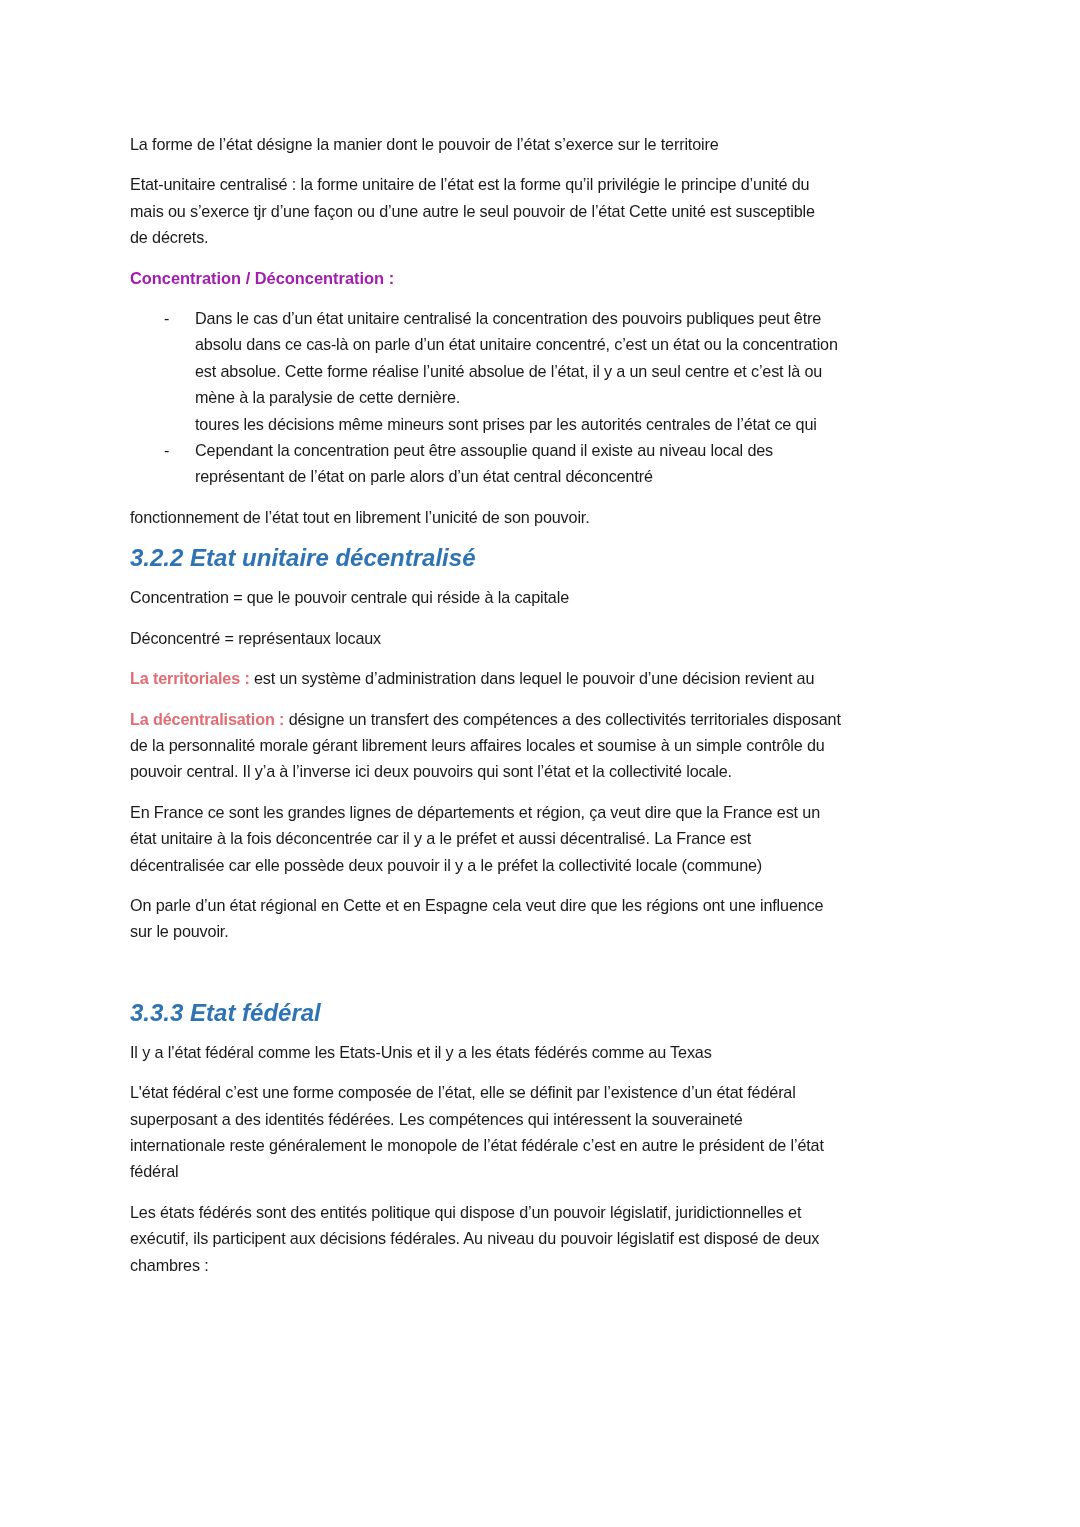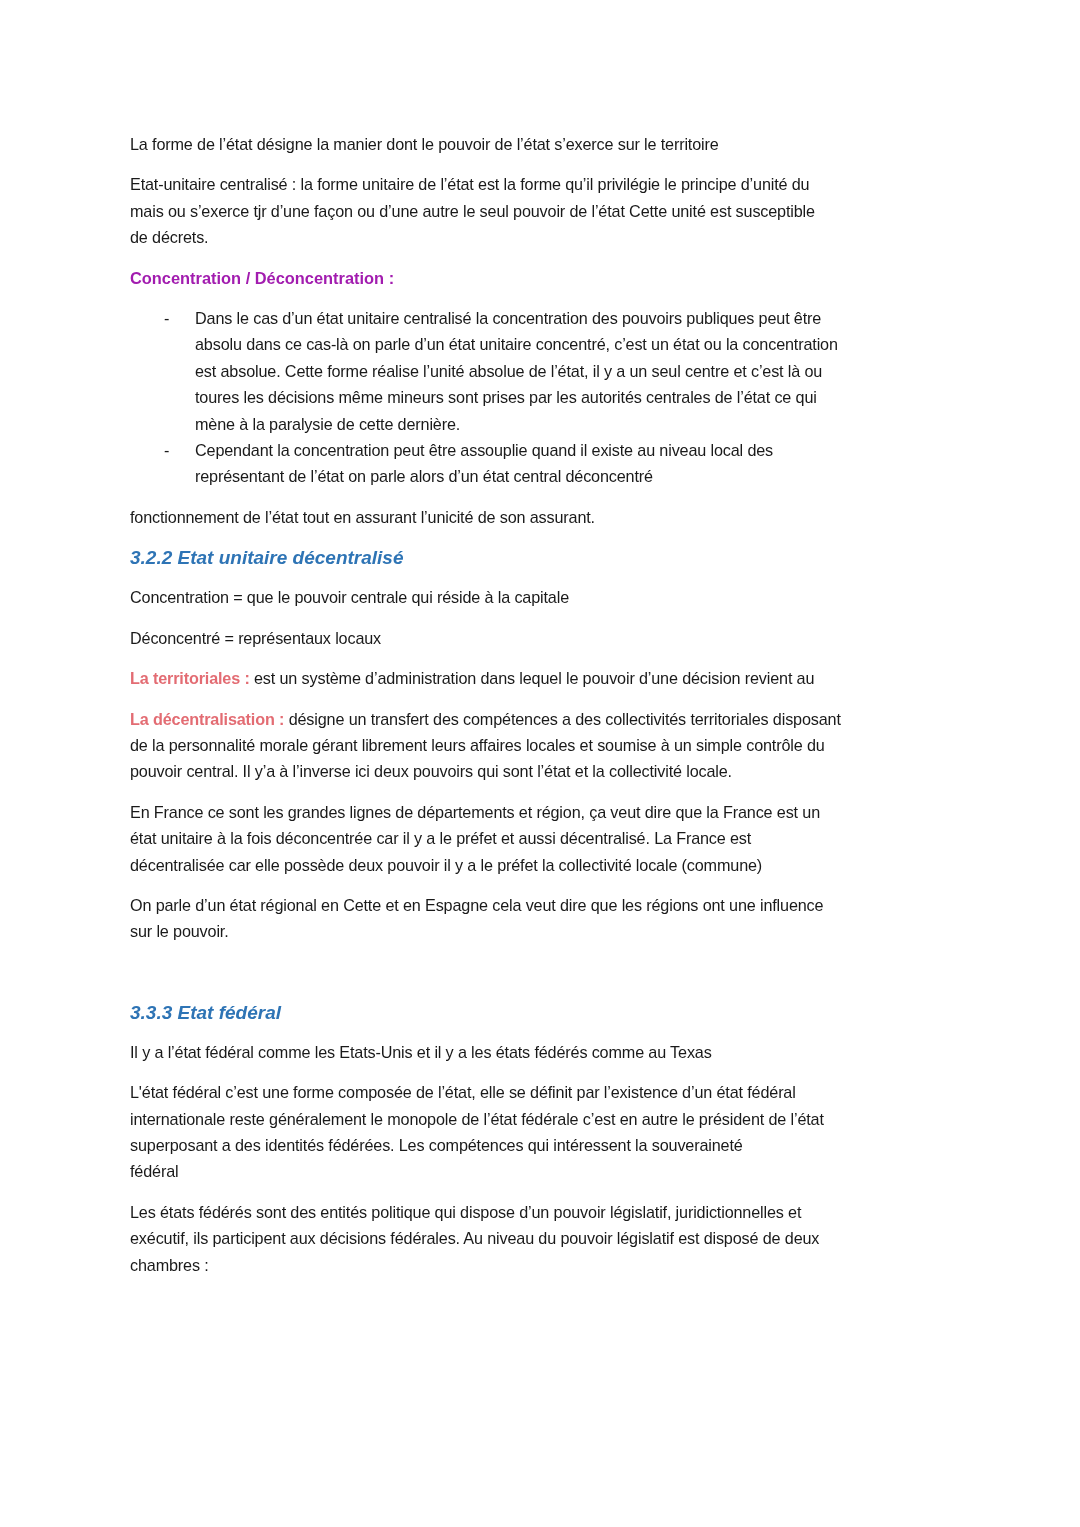--- a/index.html
+++ b/index.html
@@ -36,21 +36,21 @@
       font-weight: bold;
       font-size: 16.4px;
       line-height: 26.4px;
       margin: 0 0 14px 0;
       white-space: nowrap;
     }
     .h-blue {
       color: #2e74b5;
       font-weight: bold;
       font-style: italic;
-      font-size: 19px;
+      font-size: 24px;
       line-height: 28px;
       margin: 0 0 12px 0;
       white-space: nowrap;
     }
     .label-pink {
       color: #e36c73;
       font-weight: bold;
     }
     .bullets {
       margin: 0 0 14px 0;
@@ -88,32 +88,32 @@
   </p>
 
   <div class="h-orange">Concentration / Déconcentration :</div>
 
   <ul class="bullets">
     <li class="bullet">
       <span class="dash">-</span>
       <span class="line">Dans le cas d’un état unitaire centralisé la concentration des pouvoirs publiques peut être</span>
       <span class="line">absolu dans ce cas-là on parle d’un état unitaire concentré, c’est un état ou la concentration</span>
       <span class="line">est absolue. Cette forme réalise l’unité absolue de l’état, il y a un seul centre et c’est là ou</span>
+      <span class="line">mène à la paralysie de cette dernière.</span>
       <span class="line">toures les décisions même mineurs sont prises par les autorités centrales de l’état ce qui</span>
-      <span class="line">mène à la paralysie de cette dernière.</span>
     </li>
     <li class="bullet">
       <span class="dash">-</span>
       <span class="line">Cependant la concentration peut être assouplie quand il existe au niveau local des</span>
       <span class="line">représentant de l’état on parle alors d’un état central déconcentré</span>
     </li>
   </ul>
 
   <p class="para">
-    <span class="line">fonctionnement de l’état tout en assurant l’unicité de son assurant.</span>
+    <span class="line">fonctionnement de l’état tout en librement l’unicité de son pouvoir.</span>
   </p>
 
   <div class="h-blue">3.2.2 Etat unitaire décentralisé</div>
 
   <p class="para">
     <span class="line">Concentration = que le pouvoir centrale qui réside à la capitale</span>
   </p>
 
   <p class="para">
     <span class="line">Déconcentré = représentaux locaux</span>
@@ -143,22 +143,22 @@
   <div class="spacer-lg"></div>
 
   <div class="h-blue">3.3.3 Etat fédéral</div>
 
   <p class="para">
     <span class="line">Il y a l’état fédéral comme les Etats-Unis et il y a les états fédérés comme au Texas</span>
   </p>
 
   <p class="para">
     <span class="line">L'état fédéral c’est une forme composée de l’état, elle se définit par l’existence d’un état fédéral</span>
+    <span class="line">superposant a des identités fédérées. Les compétences qui intéressent la souveraineté</span>
     <span class="line">internationale reste généralement le monopole de l’état fédérale c’est en autre le président de l’état</span>
-    <span class="line">superposant a des identités fédérées. Les compétences qui intéressent la souveraineté</span>
     <span class="line">fédéral</span>
   </p>
 
   <p class="para">
     <span class="line">Les états fédérés sont des entités politique qui dispose d’un pouvoir législatif, juridictionnelles et</span>
     <span class="line">exécutif, ils participent aux décisions fédérales. Au niveau du pouvoir législatif est disposé de deux</span>
     <span class="line">chambres :</span>
   </p>
 
 </div>

